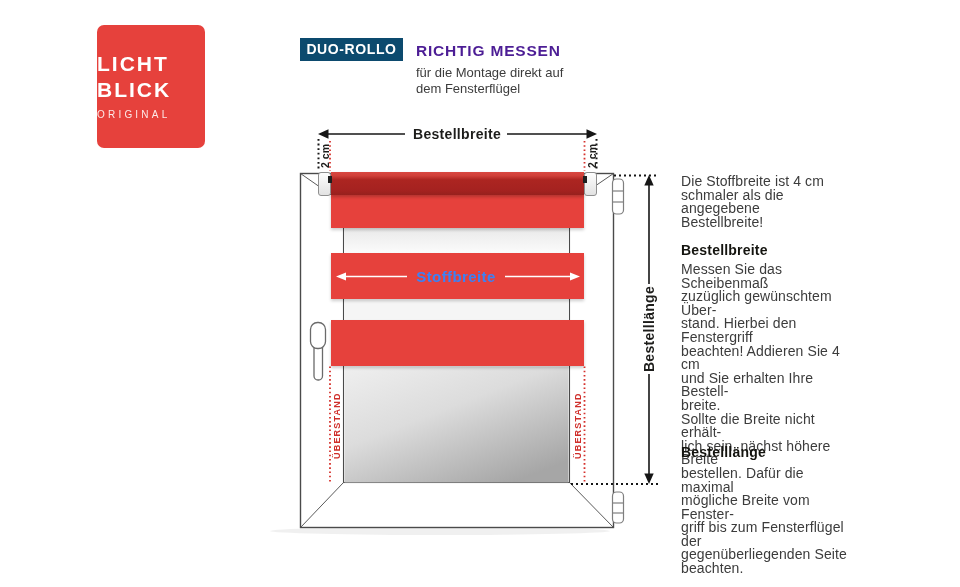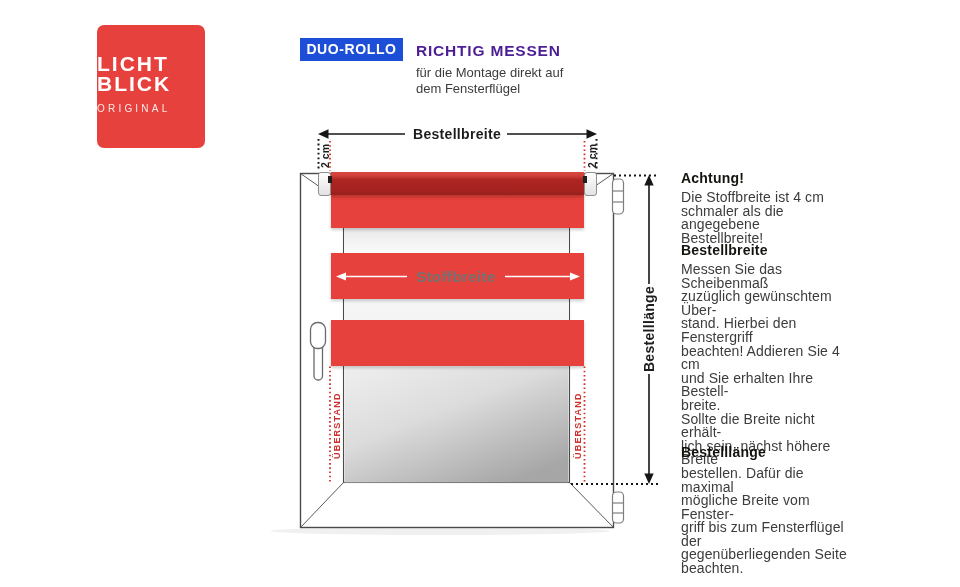--- a/index.html
+++ b/index.html
@@ -2,26 +2,26 @@
 <html style="--brand-red: #e6413c; --tube-red-dark: #a52220; --overhang-red: #cf2e2a; --ink: #1d1d1b; --body-text: #3c3c3c; --frame-stroke: #4a4a4a;"><head>
 <meta charset="utf-8">
 <style>
   html,body{margin:0;padding:0;background:#fff;}
   body{width:960px;height:587px;font-family:"Liberation Sans",sans-serif;}
   .canvas{position:relative;width:960px;height:587px;overflow:hidden;background:#fff;}
 
   
   .logo{position:absolute;left:97px;top:25px;width:108px;height:123px;
         background:var(--brand-red,#e6413c);border-radius:7px;color:#fff;text-align:left;}
-  .logo-line{font-weight:bold;font-size:21px;line-height:20px;letter-spacing:2px;}
+  .logo-line{font-weight:bold;font-size:21px;line-height:20px;letter-spacing:2px;margin-top:6px;}
   .logo-line.first{margin-top:29px;}
   .logo-sub{margin-top:9px;font-size:10px;letter-spacing:3.2px;color:#fce9e8;}
 
   
-  .badge{position:absolute;left:300px;top:38px;width:103px;height:23px;background:#1d4ed8;
+  .badge{position:absolute;left:300px;top:38px;width:103px;height:23px;background:#0c4a6e;
          color:#fff;font-size:14px;font-weight:bold;letter-spacing:.6px;text-align:center;line-height:23px;}
   .title{position:absolute;left:416px;top:42px;font-size:15.5px;font-weight:bold;
          letter-spacing:.8px;color:#4c1d95;}
   .subtitle{position:absolute;left:416px;top:65px;font-size:13px;line-height:15.5px;
          color:#3c3c3c;white-space:pre-line;}
 
   
   .diagram-svg{position:absolute;left:0;top:0;z-index:1;pointer-events:none;}
   .overlay-svg{position:absolute;left:0;top:0;z-index:10;pointer-events:none;}
 
@@ -38,21 +38,21 @@
         box-shadow:0 2px 3px rgba(0,0,0,.2);z-index:2;}
   .band-1{top:193px;height:35px;}
   .band-2{top:253px;height:46px;}
   .band-3{top:320px;height:46px;}
 
   
   .lbl{position:absolute;z-index:11;color:#1d1d1b;}
   .lbl-bestellbreite{left:407px;top:126px;width:100px;text-align:center;
         font-size:14px;font-weight:bold;letter-spacing:.3px;}
   .lbl-stoffbreite{left:406px;top:268px;width:100px;text-align:center;
-        font-size:15px;font-weight:bold;letter-spacing:.4px;color:#737373;}
+        font-size:15px;font-weight:bold;letter-spacing:.4px;color:#3b82f6;}
   .vlbl{position:absolute;z-index:11;text-align:center;transform:rotate(-90deg);}
   .lbl-2cm{width:30px;font-size:10.5px;font-weight:bold;color:#1d1d1b;}
   .lbl-2cm-left{left:310px;top:150px;}
   .lbl-2cm-right{left:577px;top:150px;}
   .lbl-bestelllaenge{left:599px;top:321px;width:100px;height:16px;
         font-size:14px;font-weight:bold;color:#1d1d1b;letter-spacing:.3px;}
   .lbl-ueberstand{width:60px;font-size:9px;font-weight:bold;letter-spacing:1.2px;
         color:var(--overhang-red,#cf2e2a);}
   .lbl-ueberstand-left{left:307px;top:424px;}
   .lbl-ueberstand-right{left:548px;top:424px;}
@@ -179,21 +179,20 @@
 
   <div class="lbl lbl-bestellbreite">Bestellbreite</div>
   <div class="lbl lbl-stoffbreite">Stoffbreite</div>
   <div class="vlbl lbl-2cm lbl-2cm-left">2 cm</div>
   <div class="vlbl lbl-2cm lbl-2cm-right">2 cm</div>
   <div class="vlbl lbl-bestelllaenge">Bestelllänge</div>
   <div class="vlbl lbl-ueberstand lbl-ueberstand-left">ÜBERSTAND</div>
   <div class="vlbl lbl-ueberstand lbl-ueberstand-right">ÜBERSTAND</div>
 
   <div class="panel-sec sec-attention">
-    <h3>Achtung!</h3>
     <p>Die Stoffbreite ist 4 cm
 schmaler als die angegebene
 Bestellbreite!</p>
   </div>
   <div class="panel-sec sec-width">
     <h3>Bestellbreite</h3>
     <p>Messen Sie das Scheibenmaß
 zuzüglich gewünschtem Über-
 stand. Hierbei den Fenstergriff
 beachten! Addieren Sie 4 cm

